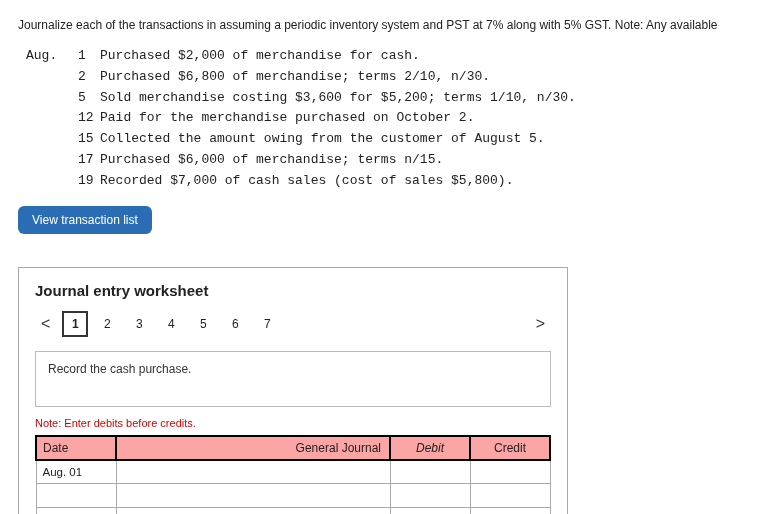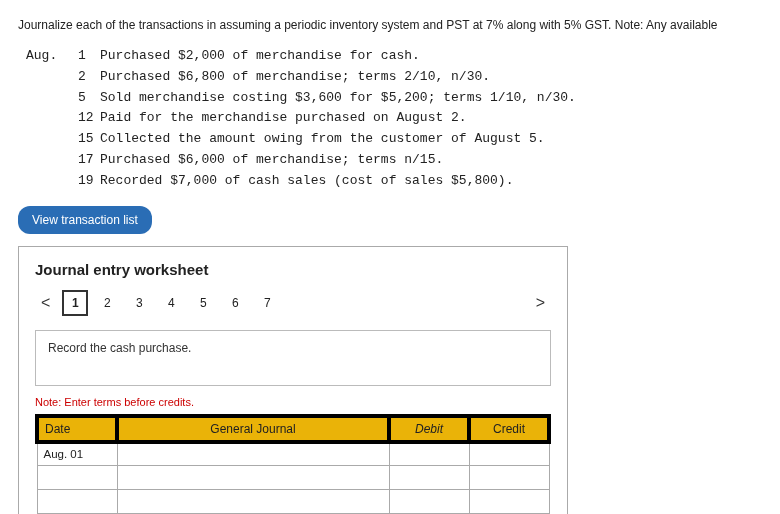--- a/index.html
+++ b/index.html
@@ -38,22 +38,22 @@
     .tx-content {
       flex: 1;
     }
     .btn-view {
       background: #2a6db5;
       color: #fff;
       border: none;
       padding: 7px 14px;
       font-size: 12px;
       cursor: pointer;
-      border-radius: 12px;
-      margin-bottom: 12px;
+      border-radius: 6px;
+      margin-bottom: 33px;
     }
     .worksheet-container {
       border: 1px solid #aaa;
       padding: 14px 16px 0 16px;
       max-width: 550px;
       background: #fff;
     }
     .worksheet-title {
       font-size: 15px;
       font-weight: bold;
@@ -108,28 +108,28 @@
       color: #c00;
       font-size: 11px;
       margin-bottom: 6px;
     }
     .journal-table {
       width: 100%;
       border-collapse: collapse;
       font-size: 12px;
     }
     .journal-table th {
-      background: #eab308;
-      border: 4px solid #000000;
+      background: #fca5a5;
+      border: 2px solid #000000;
       padding: 4px 8px;
       text-align: center;
       font-weight: normal;
     }
     .journal-table th.date-col { width: 80px; text-align: left; padding-left: 6px;}
-    .journal-table th.gj-col { text-align: center; }
+    .journal-table th.gj-col { text-align: right; }
     .journal-table th.debit-col { width: 80px; text-align: center; font-style: italic;}
     .journal-table th.credit-col { width: 80px; text-align: center; margin-left: 36px;}
     .journal-table td {
       border: 1px solid #aaa;
       height: 24px;
       padding: 2px 6px;
       vertical-align: middle;
     }
     .journal-table td.date-td { font-size: 11.5px; }
     .journal-table tr:first-child td { }
@@ -156,21 +156,21 @@
     <span class="tx-content">Purchased $6,800 of merchandise; terms 2/10, n/30.</span>
   </div>
   <div class="transaction-row">
     <span class="tx-label"></span>
     <span class="tx-num">5</span>
     <span class="tx-content">Sold merchandise costing $3,600 for $5,200; terms 1/10, n/30.</span>
   </div>
   <div class="transaction-row">
     <span class="tx-label"></span>
     <span class="tx-num">12</span>
-    <span class="tx-content">Paid for the merchandise purchased on August 2.</span>
+    <span class="tx-content">Paid for the merchandise purchased on October 2.</span>
   </div>
   <div class="transaction-row">
     <span class="tx-label"></span>
     <span class="tx-num">15</span>
     <span class="tx-content">Collected the amount owing from the customer of August 5.</span>
   </div>
   <div class="transaction-row">
     <span class="tx-label"></span>
     <span class="tx-num">17</span>
     <span class="tx-content">Purchased $6,000 of merchandise; terms n/15.</span>
@@ -196,21 +196,21 @@
     <span class="page-num-plain">5</span>
     <span class="page-num-plain">6</span>
     <span class="page-num-plain">7</span>
     <span class="nav-arrow" style="margin-left:auto;">&gt;</span>
   </div>
 
   <div class="record-box">
     <span>Record the cash purchase.</span>
   </div>
 
-  <div class="note-text">Note: Enter terms before credits.</div>
+  <div class="note-text">Note: Enter debits before credits.</div>
 
   <table class="journal-table">
     <thead>
       <tr>
         <th class="date-col">Date</th>
         <th class="gj-col">General Journal</th>
         <th class="debit-col">Debit</th>
         <th class="credit-col">Credit</th>
       </tr>
     </thead>

